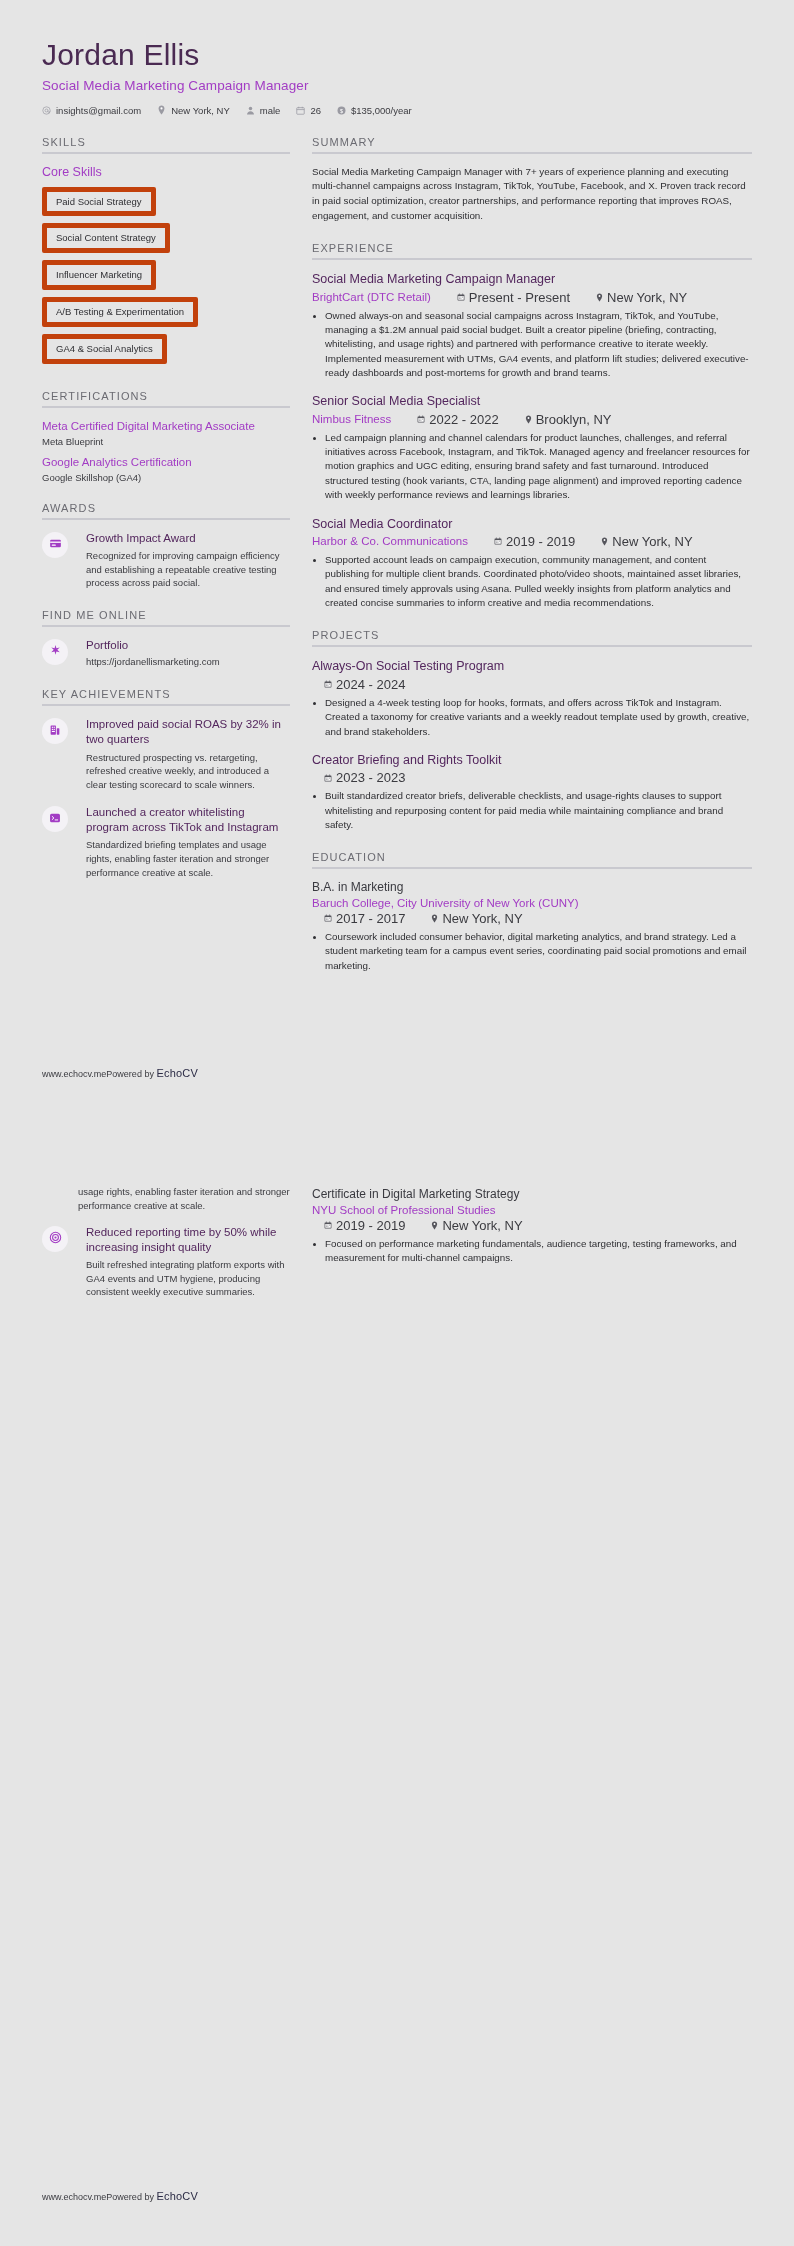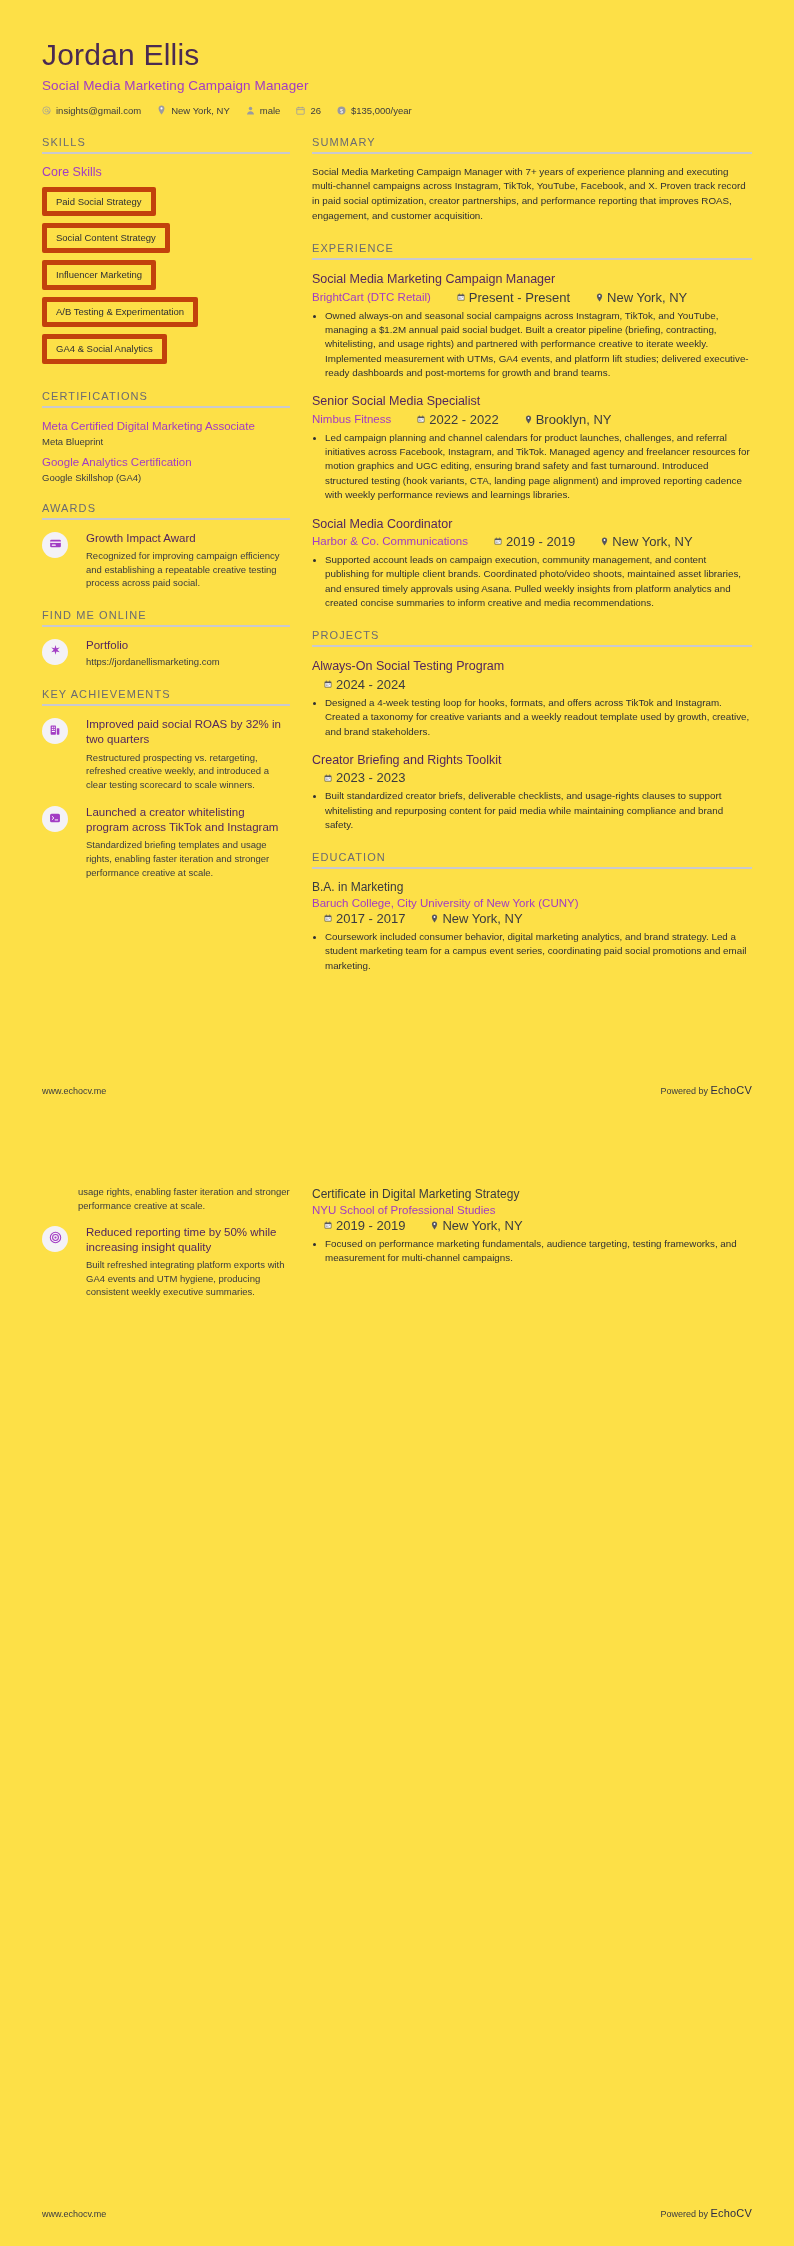--- a/index.html
+++ b/index.html
@@ -4,21 +4,21 @@
 <style>
   * { box-sizing: border-box; }
   html, body { margin:0; padding:0; }
   body {
     width:794px; height:2246px;
     background:#ffffff;
     font-family:"Liberation Sans", sans-serif;
     color:#2f2f33;
     -webkit-font-smoothing:antialiased;
   }
-  .page { position:relative; width:794px; height:1123px; background:#fde047; overflow:hidden; }
+  .page { position:relative; width:794px; height:1123px; background:#e5e5e5; overflow:hidden; }
   .page-inner { padding:38px 42px 0 42px; }
 
   
   .name { font-size:30px; font-weight:400; color:#4a2a52; letter-spacing:.2px; line-height:1.15; }
   .headline { font-size:13.5px; color:#a23cc4; margin-top:5px; letter-spacing:.1px; }
   .contact-bar { display:flex; flex-wrap:wrap; align-items:center; gap:16px; margin-top:12px; font-size:9.5px; color:#3b3b40; }
   .cbit { display:flex; align-items:center; gap:5px; }
   .cbit svg { flex:0 0 auto; display:block; }
 
   
@@ -57,21 +57,21 @@
   .meta-bit { display:flex; align-items:center; gap:4px; font-size:13px; color:#3b3b40;margin-left:12px; }
   .meta-bit svg { display:block; flex:0 0 auto; }
   ul.bullets { margin:4px 0 0 0; padding-left:13px; }
   ul.bullets li { font-size:9.8px; line-height:1.47; color:#2f2f33; margin-bottom:2px; }
   ul.bullets li::marker { font-size:9px; }
 
   .edu-title { font-size:12px; color:#3a3a40; line-height:1.3; }
   .edu-school { font-size:11.5px; color:#a23cc4; margin-top:1px; }
 
   
-  .footer { position:absolute; left:42px; right:42px; bottom:27px; display:flex; justify-content:space-between; align-items:baseline; }
+  .footer { position:absolute; left:42px; right:42px; bottom:44px; display:flex; align-items:baseline; }
   .footer-left { font-size:9px; color:#3b3b40; }
   .footer-right { font-size:9px; color:#3b3b40; }
   .footer-right .brand { font-size:11px; color:#2b2b45; letter-spacing:.2px; }
 </style>
 </head>
 <body>
 
 <div class="page">
   <div class="page-inner">
 

